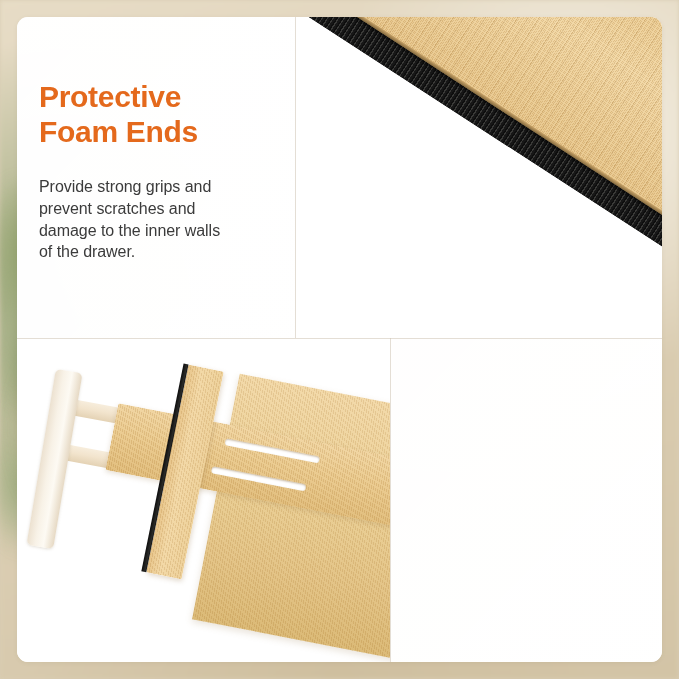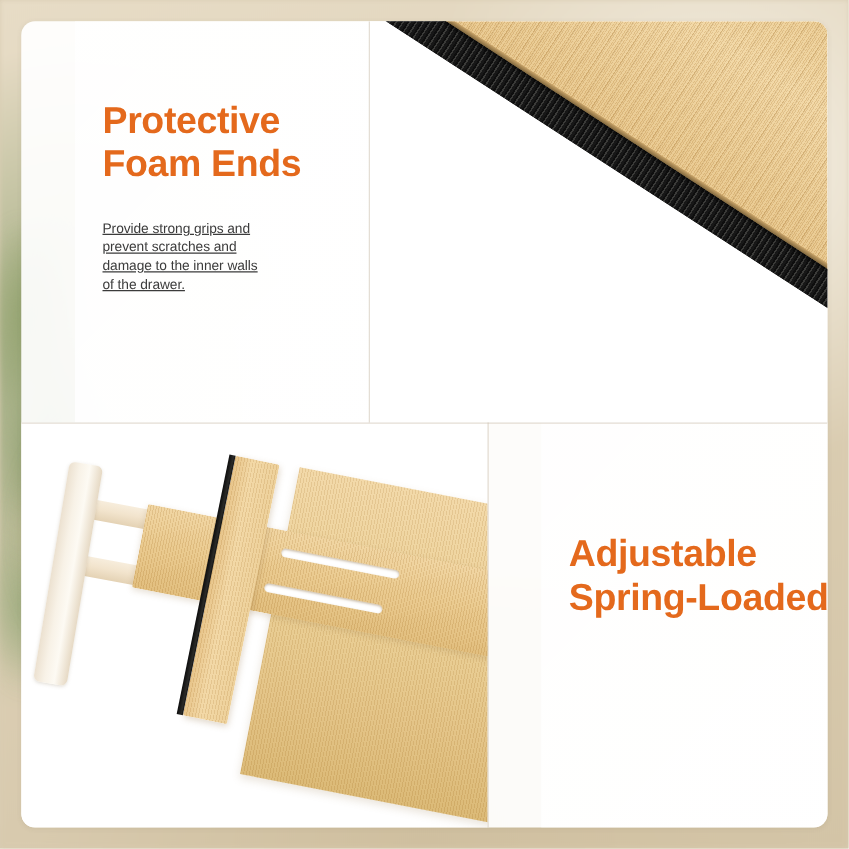--- a/index.html
+++ b/index.html
@@ -68,21 +68,20 @@
   
   
 
   .quad { position: absolute; }
 
   .text-quad {
     background: linear-gradient(135deg,
                 rgba(255,255,255,0.80) 0%,
                 rgba(255,255,255,0.90) 45%,
                 rgba(255,255,255,0.95) 100%);
-    margin-left: 43px;
   }
   .photo-quad {
     background: #ffffff;
     overflow: hidden;
   }
 
   #quad-tl { left: 0;    top: 0;    width: 278px; height: 321px; }
   #quad-tr { left: 278px; top: 0;   width: 367px; height: 321px; }
   #quad-bl { left: 0;    top: 321px; width: 373px; height: 324px; }
   #quad-br { left: 373px; top: 321px; width: 272px; height: 324px; }
@@ -99,26 +98,25 @@
     color: #e4691c;
     font-size: 30px;
     font-weight: 700;
     line-height: 1.18;
     letter-spacing: -0.3px;
     white-space: pre-line;
   }
   .body-copy {
     position: absolute;
     color: #3b3b3b;
-    font-size: 11px;
+    font-size: 16px;
     font-weight: 400;
     line-height: 1.36;
     letter-spacing: -0.05px;
     white-space: pre-line;
-    text-decoration: underline;
   }
 
   #headline-1 { left: 22px; top: 62px;  width: 250px; }
   #body-1     { left: 22px; top: 159px; width: 252px; }
 
   #headline-2 { left: 22px; top: 88px;  width: 248px; }
   #body-2     { left: 22px; top: 180px; width: 252px; }
 
   
   #board-wrap {
@@ -294,22 +292,20 @@
           <div id="slot-b" class="slot"></div>
         </div>
         <div id="cross">
           <div id="cross-dark"></div>
         </div>
         <div id="foam-end"></div>
       </div>
     </div>
 
     <div class="quad text-quad" id="quad-br">
-      <div class="headline" id="headline-2">Adjustable
-Spring-Loaded</div>
     </div>
 
     <div class="seam" id="seam-h"></div>
     <div class="seam" id="seam-v-top"></div>
     <div class="seam" id="seam-v-bot"></div>
 
   </div>
 </div>
 
 </body></html>

